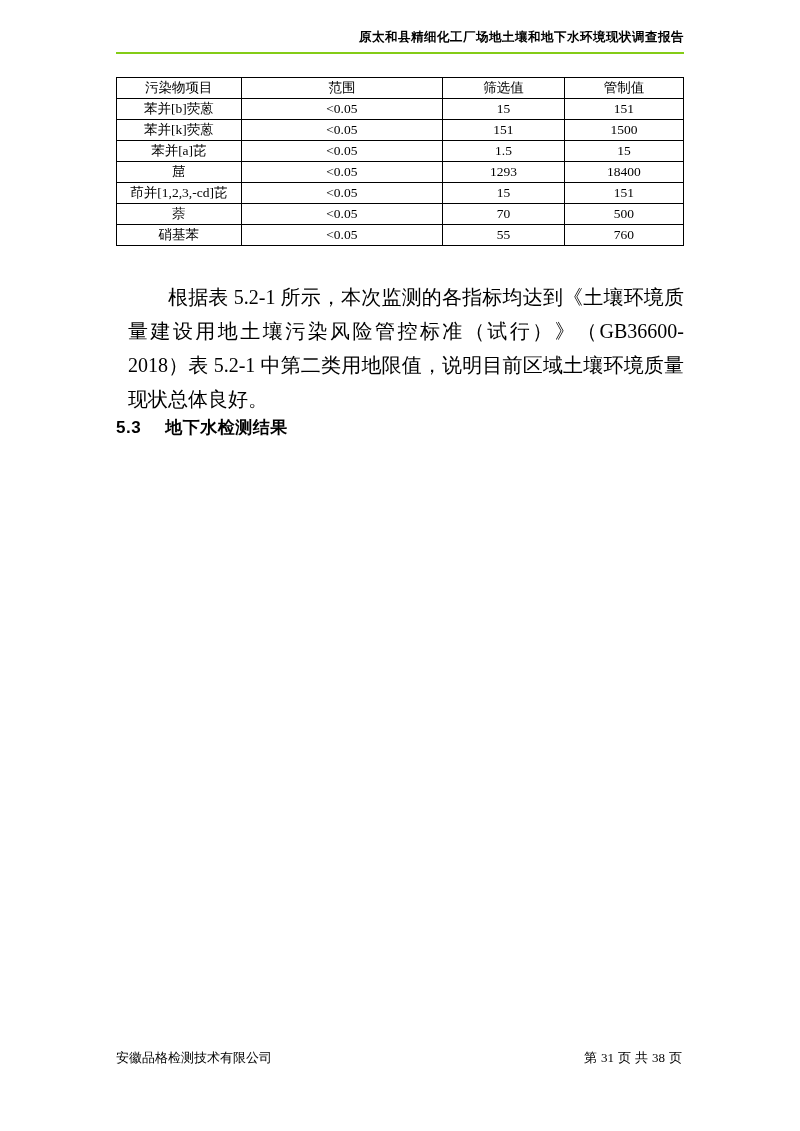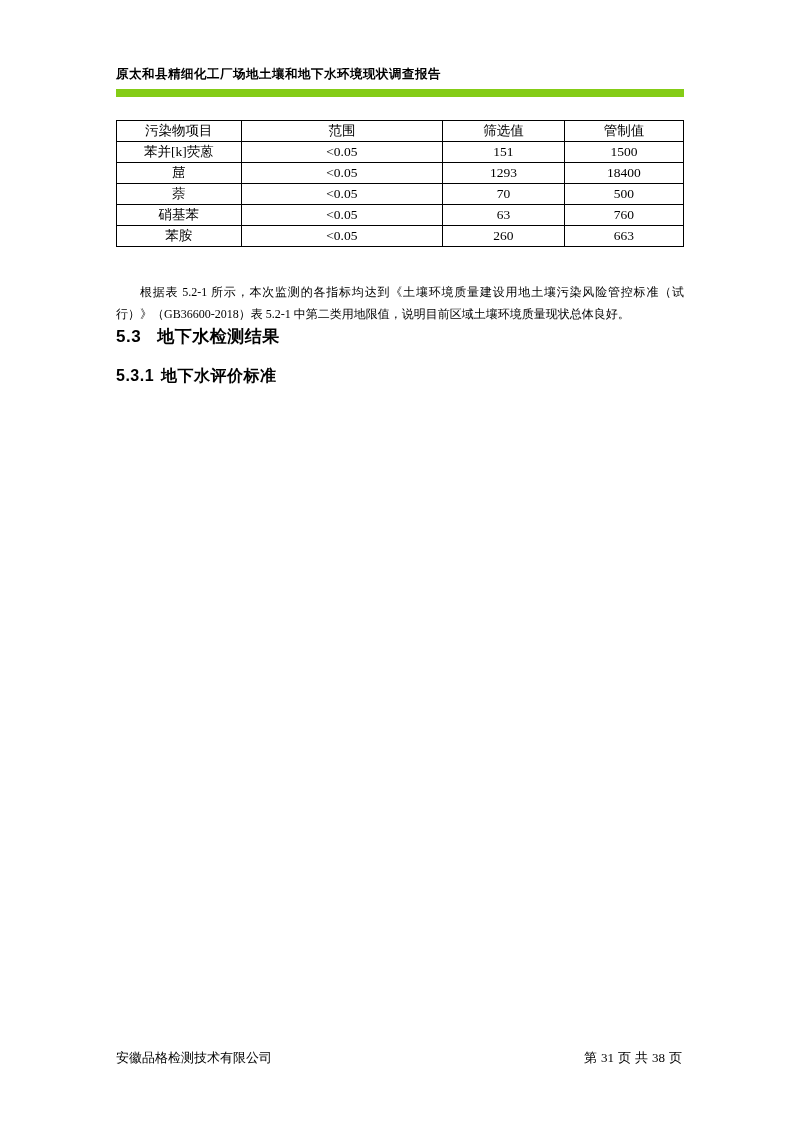--- a/index.html
+++ b/index.html
@@ -7,24 +7,24 @@
   body {
     width: 800px; height: 1131px;
     position: relative;
     font-family: "Liberation Serif", "DejaVu Serif", serif;
     color: #000;
     overflow: hidden;
   }
   .content { margin: 0 116px; width: 568px; }
 
   .doc-header {
-    padding-top: 66px;
+    padding-top: 29px;
     padding-bottom: 6px;
-    text-align: left;
-    border-bottom: 8px solid #84cc16;
+    text-align: right;
+    border-bottom: 2px solid #84cc16;
   }
   .doc-header .title {
     font-size: 12.5px;
     font-weight: bold;
     letter-spacing: 0.5px;
   }
 
   table.report-table {
     width: 100%;
     border-collapse: collapse;
@@ -42,35 +42,36 @@
     white-space: nowrap;
     overflow: hidden;
   }
   .col1 { width: 22%; }
   .col2 { width: 35.5%; }
   .col3 { width: 21.5%; }
   .col4 { width: 21%; }
 
   .para {
     margin-top: 34px;
-    font-size: 12px;
-    line-height: 22px;
+    font-size: 20px;
+    line-height: 34px;
     text-align: justify;
     text-indent: 2em;
+    margin-left: 12px;
   }
 
   .sec-h2 {
     margin-top: 1px;
     font-family: "Liberation Sans", "DejaVu Sans", sans-serif;
     font-weight: bold;
     font-size: 17px;
     line-height: 22px;
     letter-spacing: 0.5px;
   }
-  .sec-h2 .sec-num { margin-right: 16px; }
+  .sec-h2 .sec-num { margin-right: 24px; }
   .sec-h3 {
     margin-top: 17px;
     font-family: "Liberation Sans", "DejaVu Sans", sans-serif;
     font-weight: bold;
     font-size: 16px;
     line-height: 22px;
     letter-spacing: 0.5px;
   }
   .sec-h3 .sec-num { margin-right: 7px; }
 
@@ -102,61 +103,70 @@
         <col class="col4">
     </colgroup>
     <tbody>
       <tr>
         <td>污染物项目</td>
         <td>范围</td>
         <td>筛选值</td>
         <td>管制值</td>
       </tr>
       <tr>
+        <td>苯并[b]荧蒽</td>
+        <td>&lt;0.05</td>
+        <td>15</td>
+        <td>151</td>
+      </tr>
+      <tr>
         <td>苯并[k]荧蒽</td>
         <td>&lt;0.05</td>
         <td>151</td>
         <td>1500</td>
       </tr>
       <tr>
+        <td>苯并[a]芘</td>
+        <td>&lt;0.05</td>
+        <td>1.5</td>
+        <td>15</td>
+      </tr>
+      <tr>
         <td>䓛</td>
         <td>&lt;0.05</td>
         <td>1293</td>
         <td>18400</td>
+      </tr>
+      <tr>
+        <td>茚并[1,2,3,-cd]芘</td>
+        <td>&lt;0.05</td>
+        <td>15</td>
+        <td>151</td>
       </tr>
       <tr>
         <td>萘</td>
         <td>&lt;0.05</td>
         <td>70</td>
         <td>500</td>
       </tr>
       <tr>
         <td>硝基苯</td>
         <td>&lt;0.05</td>
-        <td>63</td>
+        <td>55</td>
         <td>760</td>
-      </tr>
-      <tr>
-        <td>苯胺</td>
-        <td>&lt;0.05</td>
-        <td>260</td>
-        <td>663</td>
       </tr>
     </tbody>
   </table>
 
   <p class="para">根据表 5.2-1 所示，本次监测的各指标均达到《土壤环境质量建设用地土壤污染风险管控标准（试行）》（GB36600-2018）表 5.2-1 中第二类用地限值，说明目前区域土壤环境质量现状总体良好。</p>
 
   <div class="sec-h2">
     <span class="sec-num">5.3</span><span>地下水检测结果</span>
   </div>
 
-  <div class="sec-h3">
-    <span class="sec-num">5.3.1</span><span>地下水评价标准</span>
-  </div>
 
 </div>
 
 <div class="doc-footer">
   <div>安徽品格检测技术有限公司</div>
   <div class="pagenum">
     <span>第</span><span class="num">31</span><span>页</span><span>共</span><span class="num">38</span><span>页</span>
   </div>
 </div>
 

